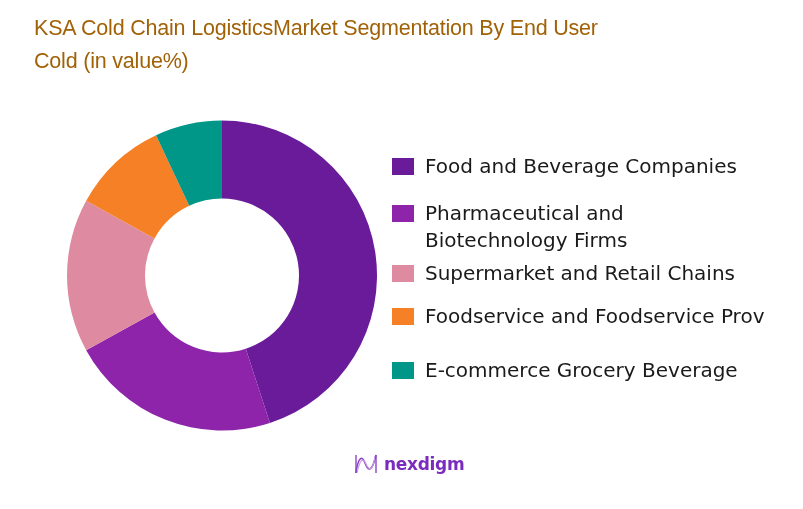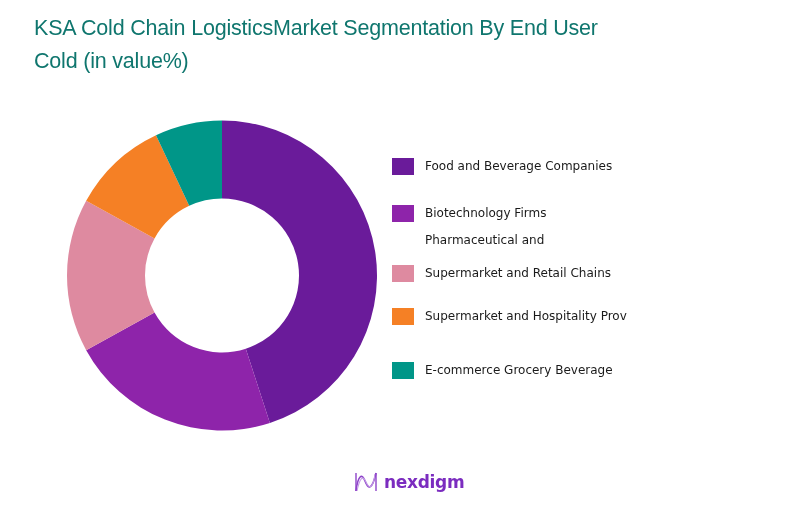--- a/index.html
+++ b/index.html
@@ -1,23 +1,23 @@
 <!DOCTYPE html>
 <html><head>
 <meta charset="utf-8">
 <style>
   html, body { margin:0; padding:0; background:#ffffff; }
   body { width:803px; height:509px; position:relative; overflow:hidden; font-family:"DejaVu Sans", sans-serif; color:#1a1a1a; }
-  .title { position:absolute; left:34px; top:12px; width:760px; font-size:21.5px; line-height:33px; font-family:"Liberation Sans", sans-serif; color:#0f766e; letter-spacing:-0.2px; }
+  .title { position:absolute; left:34px; top:12px; width:760px; font-size:21.5px; line-height:33px; font-family:"Liberation Sans", sans-serif; color:#a16207; letter-spacing:-0.2px; }
   .chart { position:absolute; left:0; top:0; }
   .legend { position:absolute; left:392px; top:0; }
   .legend-item { position:absolute; left:0; white-space:nowrap; }
   .swatch { position:absolute; left:0; width:22px; height:17px; }
-  .legend-label { position:absolute; left:33px; font-size:12px; line-height:27px; color:#1a1a1a; }
-  .logo { position:absolute; left:354px; top:471px; display:flex; align-items:center; }
+  .legend-label { position:absolute; left:33px; font-size:20px; line-height:27px; color:#1a1a1a; }
+  .logo { position:absolute; left:354px; top:453px; display:flex; align-items:center; }
   .logo-text { font-family:"DejaVu Sans", sans-serif; font-size:17px; font-weight:bold; color:#7b2cbf; margin-left:6px; letter-spacing:-0.3px; }
 </style>
 </head>
 <body>
 
 <div class="title">
   <div>KSA Cold Chain LogisticsMarket Segmentation By End User</div>
   <div>Cold (in value%)</div>
 </div>
 
@@ -30,31 +30,31 @@
   </svg>
 
 <div class="legend" id="legend">
   <div class="legend-item" style="top:158px">
     <div class="swatch" style="background: rgb(106, 27, 154);"></div>
     <div class="legend-label" style="top:-5px">Food and Beverage Companies</div>
   </div>
   <div class="legend-item" style="top:205px">
     <div class="swatch" style="background: rgb(142, 36, 170);"></div>
     <div class="legend-label" style="top:-5px">
+      <div>Pharmaceutical and</div>
       <div>Biotechnology Firms</div>
-      <div>Pharmaceutical and</div>
     </div>
   </div>
   <div class="legend-item" style="top:265px">
     <div class="swatch" style="background: rgb(222, 138, 160);"></div>
     <div class="legend-label" style="top:-5px">Supermarket and Retail Chains</div>
   </div>
   <div class="legend-item" style="top:308px">
     <div class="swatch" style="background: rgb(245, 128, 37);"></div>
-    <div class="legend-label" style="top:-5px">Supermarket and Hospitality Prov</div>
+    <div class="legend-label" style="top:-5px">Foodservice and Foodservice Prov</div>
   </div>
   <div class="legend-item" style="top:362px">
     <div class="swatch" style="background: rgb(0, 150, 136);"></div>
     <div class="legend-label" style="top:-5px">E-commerce Grocery Beverage</div>
   </div>
 </div>
 
 <div class="logo">
   <svg width="24" height="22" viewBox="0 0 24 22">
     <path d="M2 20 C4 4, 8 2, 11 10 C14 18, 18 20, 22 2" fill="none" stroke="#8e44c9" stroke-width="1.6"></path>

